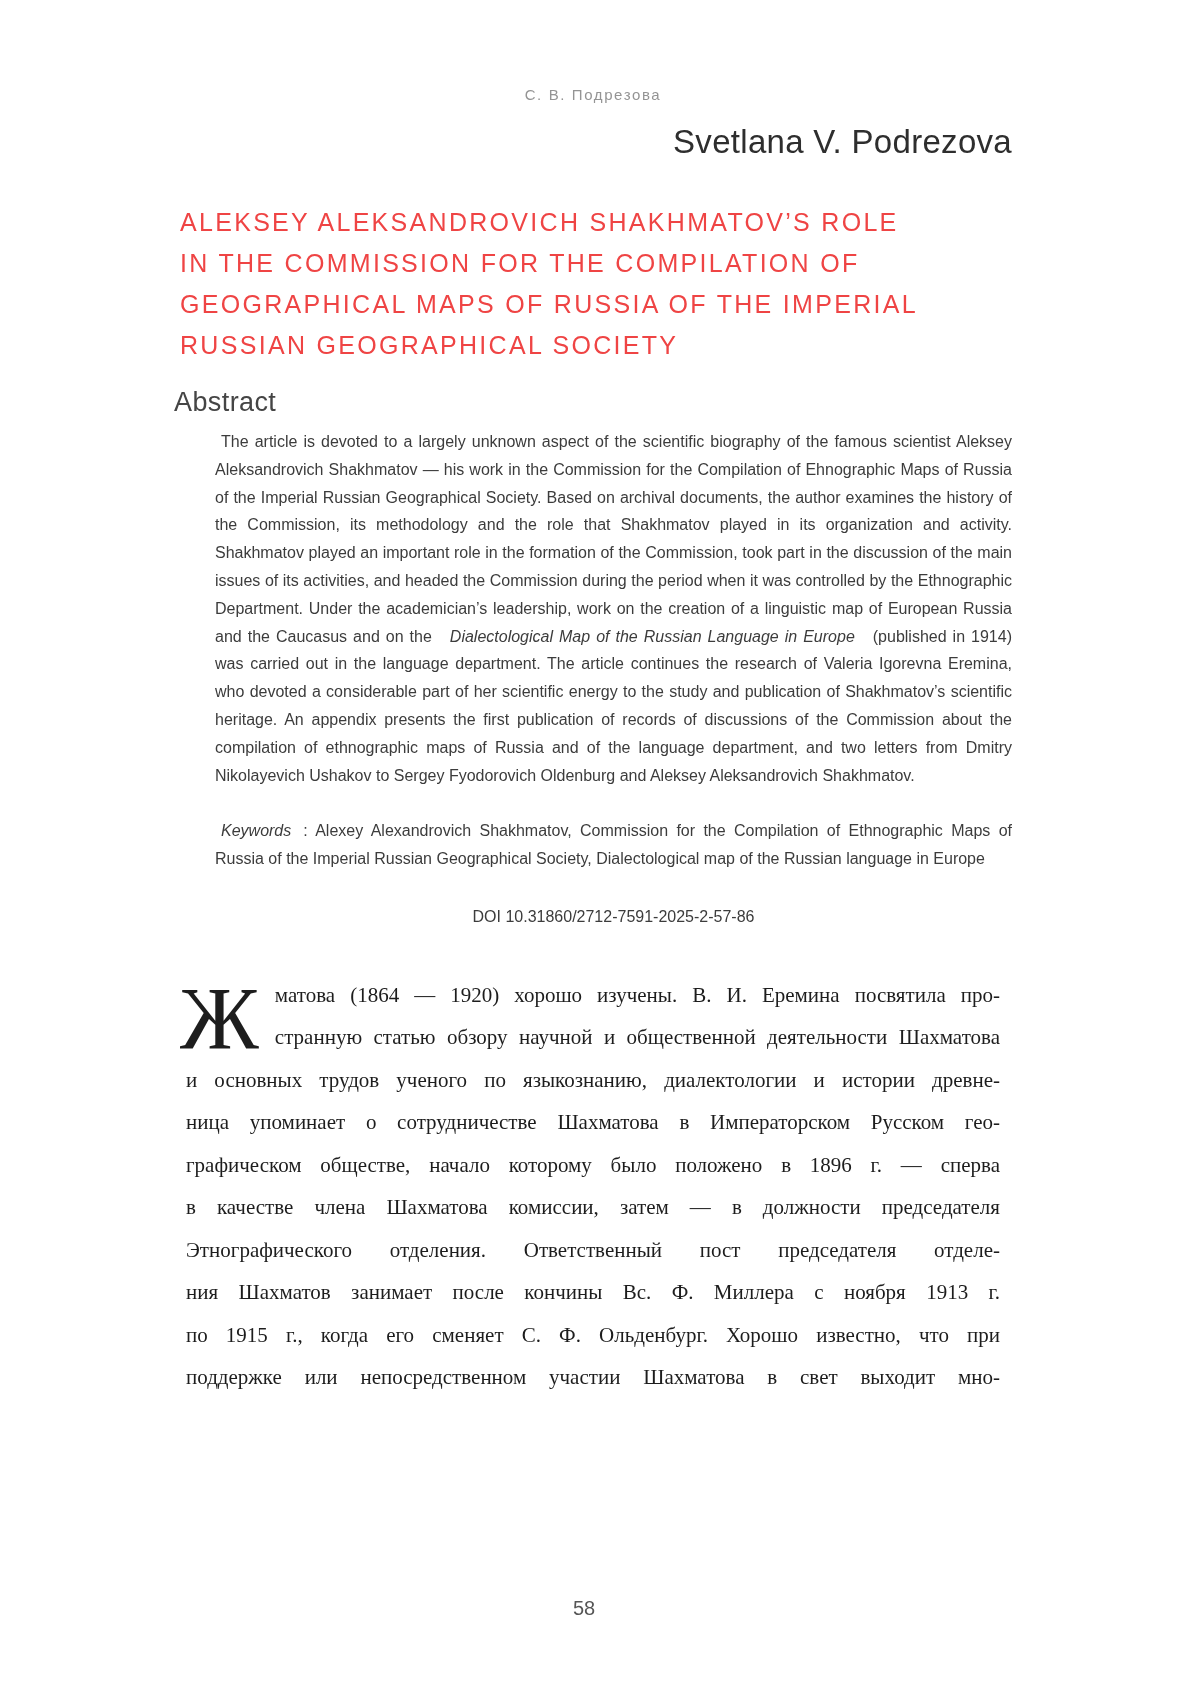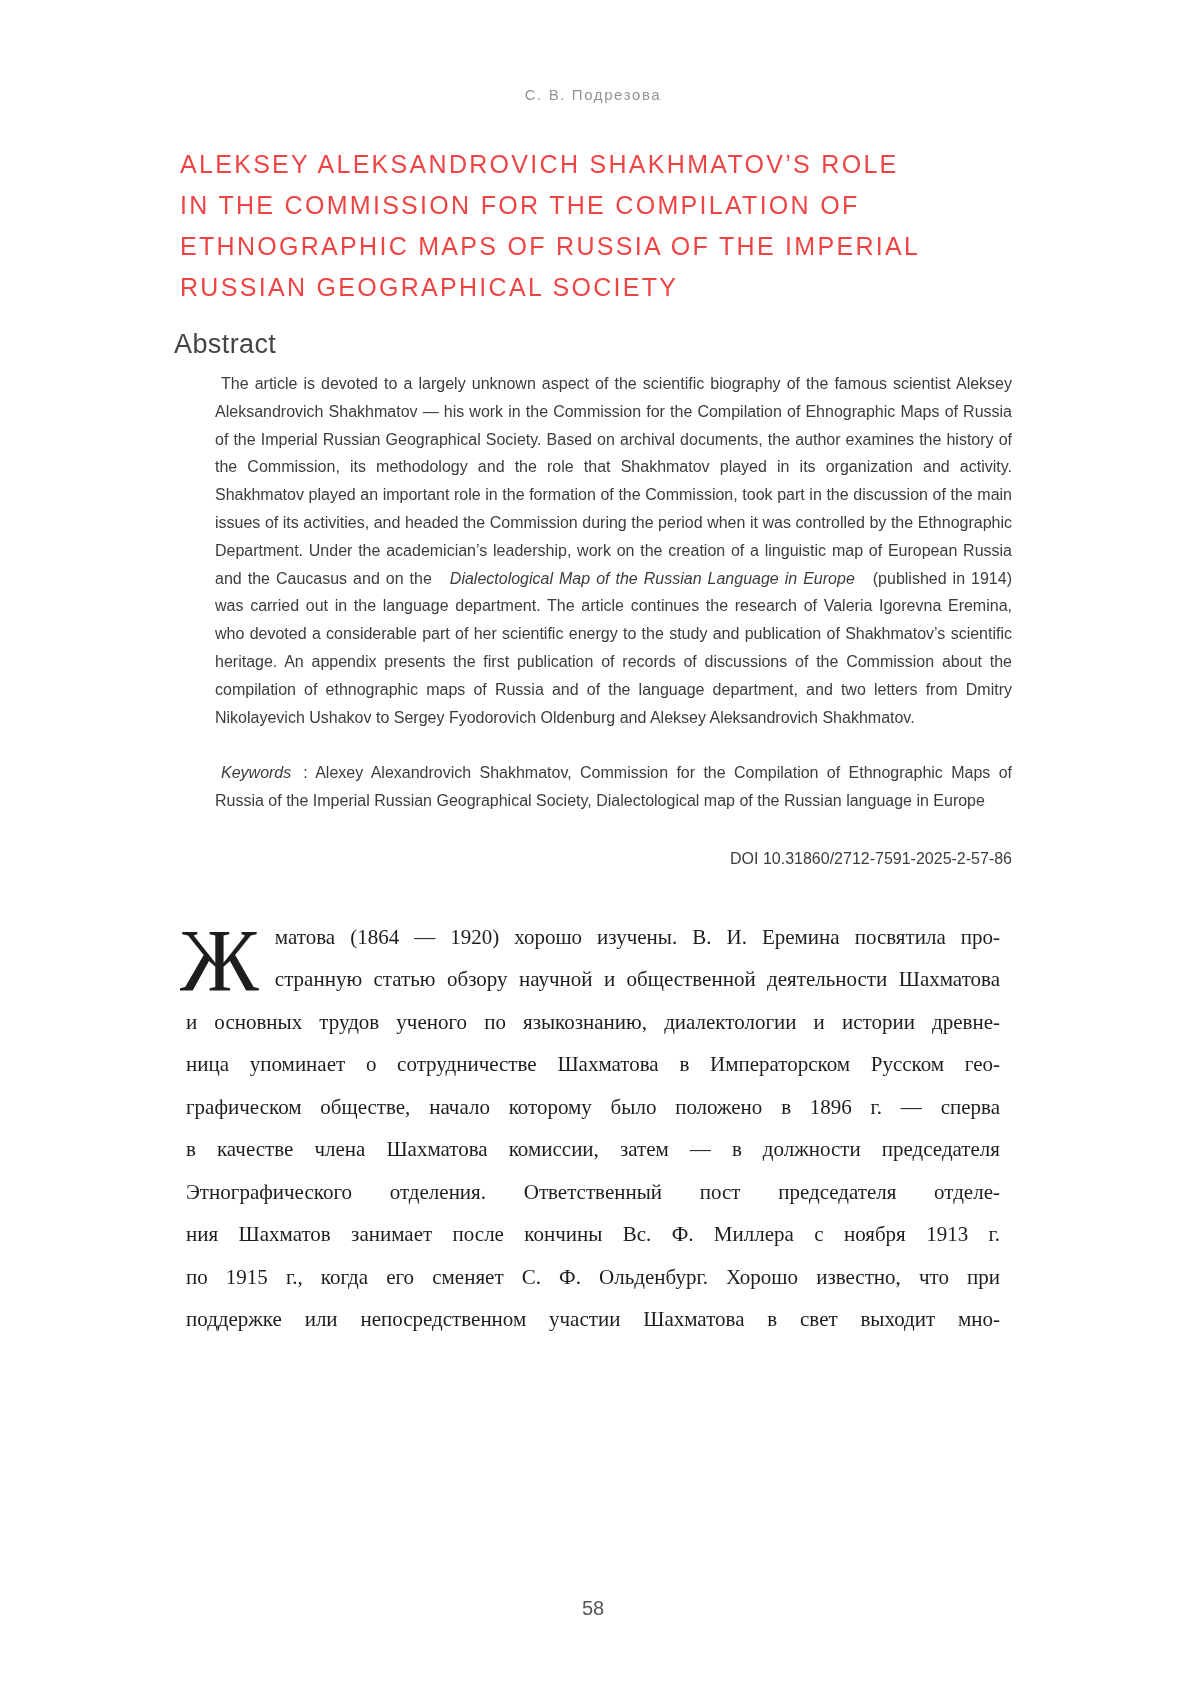--- a/index.html
+++ b/index.html
@@ -52,21 +52,21 @@
   }
   .indented { margin-left: 47px; }
   .sans-body {
     font-size: 16px;
     line-height: 27.8px;
     color: #3c3c3c;
     text-align: justify;
   }
   .abstract { margin-top: 10px; }
   .keywords { margin-top: 28px; }
-  .doi { margin-top: 30px; text-align: right; }
+  .doi { margin-top: 30px; text-align: center; }
   .body-text {
     margin-top: 46px;
     font-family: "Liberation Serif", serif;
     font-size: 21px;
     line-height: 36.5px;
     color: #1d1d1d;
   }
   .dropcap {
     float: left;
     font-size: 88px;
@@ -74,42 +74,43 @@
     height: 72px;
     padding-right: 10px;
     color: #1d1d1d;
   }
   .body-lines .line {
     text-align: justify;
     text-align-last: justify;
   }
   .page-number {
     position: absolute;
-    left: 150px;
+    left: 141px;
     width: 850px;
     bottom: 72px;
     text-align: center;
     font-size: 20px;
     color: #565656;
   }
   em { font-style: italic; }
 </style>
 </head>
 <body>
 
 <div class="page">
   <div class="content">
 
     <div class="running-head">С. В. Подрезова</div>
 
+    <div class="author">Svetlana V. Podrezova</div>
 
     <h1 class="title">
         <div class="line">ALEKSEY ALEKSANDROVICH SHAKHMATOV’S ROLE</div>
         <div class="line">IN THE COMMISSION FOR THE COMPILATION OF</div>
-        <div class="line">ETHNOGRAPHIC MAPS OF RUSSIA OF THE IMPERIAL</div>
+        <div class="line">GEOGRAPHICAL MAPS OF RUSSIA OF THE IMPERIAL</div>
         <div class="line">RUSSIAN GEOGRAPHICAL SOCIETY</div>
       </h1>
 
     <h2 class="abstract-heading">Abstract</h2>
 
     <p class="abstract sans-body indented"><span>The article is devoted to a largely unknown aspect of the scientific biography of the famous scientist Aleksey Aleksandrovich Shakhmatov — his work in the Commission for the Compilation of Ehnographic Maps of Russia of the Imperial Russian Geographical Society. Based on archival documents, the author examines the history of the Commission, its methodology and the role that Shakhmatov played in its organization and activity. Shakhmatov played an important role in the formation of the Commission, took part in the discussion of the main issues of its activities, and headed the Commission during the period when it was controlled by the Ethnographic Department. Under the academician’s leadership, work on the creation of a linguistic map of European Russia and the Caucasus and on the </span><em>Dialectological Map of the Russian Language in Europe</em><span> (published in 1914) was carried out in the language department. The article continues the research of Valeria Igorevna Eremina, who devoted a considerable part of her scientific energy to the study and publication of Shakhmatov’s scientific heritage. An appendix presents the first publication of records of discussions of the Commission about the compilation of ethnographic maps of Russia and of the language department, and two letters from Dmitry Nikolayevich Ushakov to Sergey Fyodorovich Oldenburg and Aleksey Aleksandrovich Shakhmatov.</span></p>
 
     <p class="keywords sans-body indented"><em>Keywords</em><span>: Alexey Alexandrovich Shakhmatov, Commission for the Compilation of Ethnographic Maps of Russia of the Imperial Russian Geographical Society, Dialectological map of the Russian language in Europe</span></p>
 
     <p class="doi sans-body indented">DOI 10.31860/2712-7591-2025-2-57-86</p>

